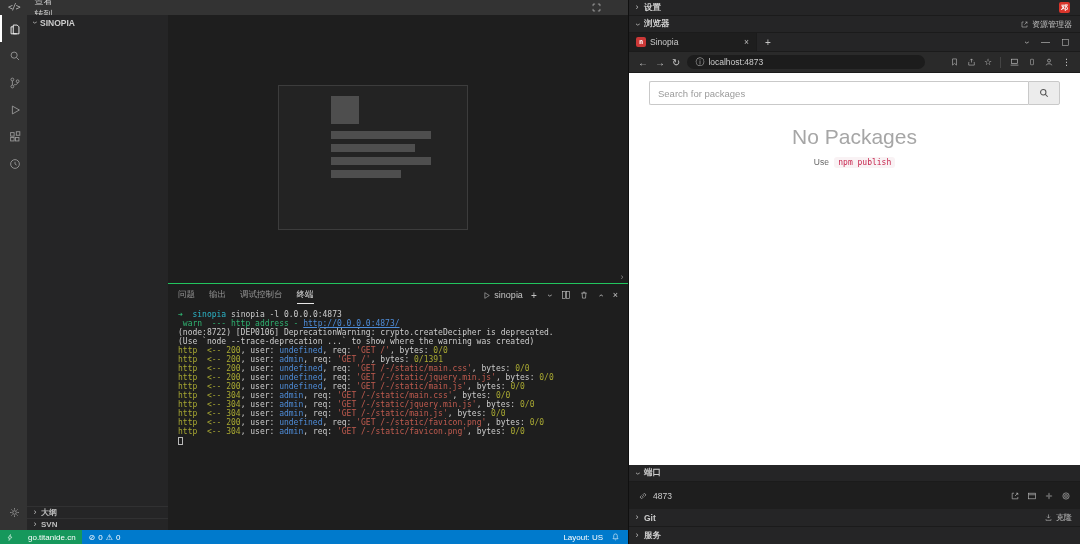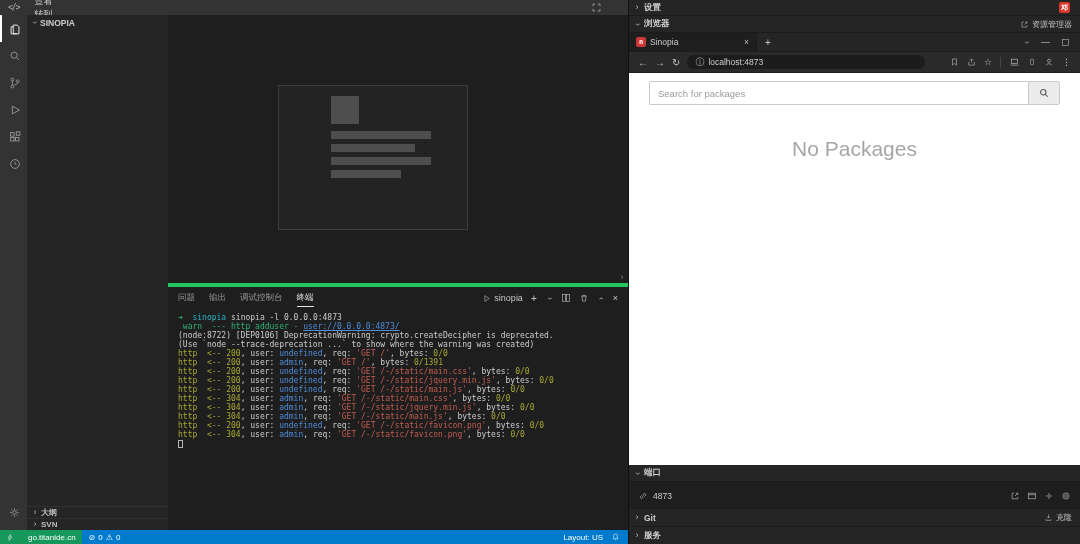--- a/index.html
+++ b/index.html
@@ -31,21 +31,21 @@
   .sb-title .more { margin-left:auto; color:#bdbdbd; font-size:10px; }
   .tree-item { height:15px; flex:none; display:flex; align-items:center; gap:2px; padding-left:3px; color:#cccccc; font-weight:bold; font-size:8.5px; }
   .sb-fill { flex:1; }
   .sb-section { height:12px; flex:none; border-top:1px solid #313132; display:flex; align-items:center; gap:2px; padding-left:4px; color:#bdbdbd; font-weight:bold; font-size:8px; }
 
   .main { flex:1; display:flex; flex-direction:column; min-width:0; }
   .editor { height:268px; flex:none; position:relative; background:#1e1e1e; }
   .img-preview { position:absolute; left:110px; top:70px; width:190px; height:145px; background:#232323; border:1px solid #3c3c3c; }
   .img-b { position:absolute; background:#4e4e4e; }
 
-  .panel { flex:1; border-top:4px solid #22c55e; display:flex; flex-direction:column; min-height:0; }
+  .panel { flex:1; border-top:1px solid #22c55e; display:flex; flex-direction:column; min-height:0; }
   .p-header { height:22px; flex:none; display:flex; align-items:center; padding:0 10px; }
   .p-tabs { display:flex; gap:14px; }
   .p-tab { color:#969696; font-size:8.5px; padding:2px 0; }
   .p-tab.active { color:#e7e7e7; border-bottom:1px solid #e7e7e7; }
   .p-actions { margin-left:auto; display:flex; align-items:center; gap:8px; color:#c5c5c5; }
   .p-profile { display:flex; align-items:center; gap:3px; }
   .terminal { flex:1; padding:4px 0 0 10px; font-size:8px; overflow:hidden; }
   .tline { height:9px; line-height:9px; white-space:pre; }
   .tcursor { display:inline-block; width:4.5px; height:8px; border:1px solid #b9b9b9; vertical-align:middle; }
 
@@ -80,21 +80,21 @@
   .npm-head { height:30px; background:var(--npm-red,#cb3837); display:flex; align-items:center; gap:10px; padding:0 14px; }
   .npm-logo { border:1px solid #fff; border-radius:2px; padding:2px 8px; color:#fff; font-weight:bold; font-size:9px; }
   .npm-cmds { font-size:7.5px; line-height:10px; color:#fff; }
   .npm-right { margin-left:auto; display:flex; align-items:center; gap:10px; }
   .greeting { color:#fff; font-size:8.5px; }
   .logout { background:#7d2220; color:#fff; font-size:8.5px; padding:3px 9px; border-radius:2px; }
   .search-row { display:flex; padding:8px 20px 8px 20px;justify-content:flex-end; }
   .search-input { flex:1; height:24px; border:1px solid #c9c9c9; border-right:none; border-radius:2px 0 0 2px; padding:0 8px; font-size:9.5px; color:#333; outline:none; font-family:inherit; }
   .search-input::placeholder { color:#9a9a9a; }
   .search-btn { width:32px; height:24px; flex:none; background:#ececec; border:1px solid #c9c9c9; border-radius:0 2px 2px 0; display:flex; align-items:center; justify-content:center; color:#555; }
-  .empty { text-align:center; margin-top:24px; }
+  .empty { text-align:center; margin-top:12px; }
   .empty-title { font-size:21px; color:#a6a6a6; }
   .empty-hint { margin-top:8px; font-size:8.5px; color:#666; }
   .code { font-size:8px; color:#c7254e; background:#f9f2f4; padding:1px 4px; border-radius:3px; margin-left:3px; }
 
   .port-area { height:27px; flex:none; background:#1e1e1e; display:flex; align-items:center; gap:5px; padding:0 9px; font-size:8.5px; color:#cccccc; }
   .port-actions { margin-left:auto; display:flex; align-items:center; gap:7px; color:#bdbdbd; }
   .rp-h.last { border-bottom:none; }
 </style>
 </head>
 <body>
@@ -240,21 +240,21 @@
               <svg width="10" height="10" viewBox="0 0 16 16" fill="none" stroke="currentColor">
                   <path d="M3.5 5h9M6.5 5V3.5h3V5M5 5l.6 8h4.8L11 5"></path>
                 </svg>
             </span>
             <span class="chev up">›</span>
             <span>×</span>
           </div>
         </div>
         <div class="terminal mono">
             <div class="tline"><span style="color: rgb(47, 177, 112);">➜</span><span style="color: rgb(204, 204, 204);">  </span><span style="color: rgb(43, 181, 201);">sinopia</span><span style="color: rgb(204, 204, 204);"> sinopia -l 0.0.0.0:4873</span></div>
-            <div class="tline"><span style="color: rgb(47, 177, 112);"> warn  --- http adduser - </span><span style="color: rgb(78, 140, 216); text-decoration: underline;">user://0.0.0.0:4873/</span></div>
+            <div class="tline"><span style="color: rgb(47, 177, 112);"> warn  --- http address - </span><span style="color: rgb(78, 140, 216); text-decoration: underline;">http://0.0.0.0:4873/</span></div>
             <div class="tline"><span style="color: rgb(204, 204, 204);">(node:8722) [DEP0106] DeprecationWarning: crypto.createDecipher is deprecated.</span></div>
             <div class="tline"><span style="color: rgb(204, 204, 204);">(Use `node --trace-deprecation ...` to show where the warning was created)</span></div>
             <div class="tline"><span style="color: rgb(168, 168, 50);">http</span><span style="color: rgb(204, 204, 204);">  </span><span style="color: rgb(168, 168, 50);">&lt;-- 200</span><span style="color: rgb(204, 204, 204);">, user: </span><span style="color: rgb(78, 140, 216);">undefined</span><span style="color: rgb(204, 204, 204);">, req: </span><span style="color: rgb(192, 91, 79);">'GET /'</span><span style="color: rgb(204, 204, 204);">, bytes: </span><span style="color: rgb(168, 168, 50);">0/0</span></div>
             <div class="tline"><span style="color: rgb(168, 168, 50);">http</span><span style="color: rgb(204, 204, 204);">  </span><span style="color: rgb(168, 168, 50);">&lt;-- 200</span><span style="color: rgb(204, 204, 204);">, user: </span><span style="color: rgb(78, 140, 216);">admin</span><span style="color: rgb(204, 204, 204);">, req: </span><span style="color: rgb(192, 91, 79);">'GET /'</span><span style="color: rgb(204, 204, 204);">, bytes: </span><span style="color: rgb(168, 168, 50);">0/1391</span></div>
             <div class="tline"><span style="color: rgb(168, 168, 50);">http</span><span style="color: rgb(204, 204, 204);">  </span><span style="color: rgb(168, 168, 50);">&lt;-- 200</span><span style="color: rgb(204, 204, 204);">, user: </span><span style="color: rgb(78, 140, 216);">undefined</span><span style="color: rgb(204, 204, 204);">, req: </span><span style="color: rgb(192, 91, 79);">'GET /-/static/main.css'</span><span style="color: rgb(204, 204, 204);">, bytes: </span><span style="color: rgb(168, 168, 50);">0/0</span></div>
             <div class="tline"><span style="color: rgb(168, 168, 50);">http</span><span style="color: rgb(204, 204, 204);">  </span><span style="color: rgb(168, 168, 50);">&lt;-- 200</span><span style="color: rgb(204, 204, 204);">, user: </span><span style="color: rgb(78, 140, 216);">undefined</span><span style="color: rgb(204, 204, 204);">, req: </span><span style="color: rgb(192, 91, 79);">'GET /-/static/jquery.min.js'</span><span style="color: rgb(204, 204, 204);">, bytes: </span><span style="color: rgb(168, 168, 50);">0/0</span></div>
             <div class="tline"><span style="color: rgb(168, 168, 50);">http</span><span style="color: rgb(204, 204, 204);">  </span><span style="color: rgb(168, 168, 50);">&lt;-- 200</span><span style="color: rgb(204, 204, 204);">, user: </span><span style="color: rgb(78, 140, 216);">undefined</span><span style="color: rgb(204, 204, 204);">, req: </span><span style="color: rgb(192, 91, 79);">'GET /-/static/main.js'</span><span style="color: rgb(204, 204, 204);">, bytes: </span><span style="color: rgb(168, 168, 50);">0/0</span></div>
             <div class="tline"><span style="color: rgb(168, 168, 50);">http</span><span style="color: rgb(204, 204, 204);">  </span><span style="color: rgb(168, 168, 50);">&lt;-- 304</span><span style="color: rgb(204, 204, 204);">, user: </span><span style="color: rgb(78, 140, 216);">admin</span><span style="color: rgb(204, 204, 204);">, req: </span><span style="color: rgb(192, 91, 79);">'GET /-/static/main.css'</span><span style="color: rgb(204, 204, 204);">, bytes: </span><span style="color: rgb(168, 168, 50);">0/0</span></div>
             <div class="tline"><span style="color: rgb(168, 168, 50);">http</span><span style="color: rgb(204, 204, 204);">  </span><span style="color: rgb(168, 168, 50);">&lt;-- 304</span><span style="color: rgb(204, 204, 204);">, user: </span><span style="color: rgb(78, 140, 216);">admin</span><span style="color: rgb(204, 204, 204);">, req: </span><span style="color: rgb(192, 91, 79);">'GET /-/static/jquery.min.js'</span><span style="color: rgb(204, 204, 204);">, bytes: </span><span style="color: rgb(168, 168, 50);">0/0</span></div>
             <div class="tline"><span style="color: rgb(168, 168, 50);">http</span><span style="color: rgb(204, 204, 204);">  </span><span style="color: rgb(168, 168, 50);">&lt;-- 304</span><span style="color: rgb(204, 204, 204);">, user: </span><span style="color: rgb(78, 140, 216);">admin</span><span style="color: rgb(204, 204, 204);">, req: </span><span style="color: rgb(192, 91, 79);">'GET /-/static/main.js'</span><span style="color: rgb(204, 204, 204);">, bytes: </span><span style="color: rgb(168, 168, 50);">0/0</span></div>
@@ -385,20 +385,24 @@
           <svg width="12" height="12" viewBox="0 0 16 16" fill="none" stroke="currentColor" stroke-width="1.4">
               <circle cx="7" cy="7" r="3.6"></circle>
               <path d="M9.8 9.8l3.2 3.2"></path>
             </svg>
         </span>
       </span>
     </div>
 
     <div class="empty">
       <div class="empty-title">No Packages</div>
+      <div class="empty-hint">
+        <span>Use</span>
+        <span class="code mono">npm publish</span>
+      </div>
     </div>
   </div>
 
   <div class="rp-h h17">
     <span class="chev down">›</span>
     <span>端口</span>
   </div>
 
   <div class="port-area">
     <span class="ic">

